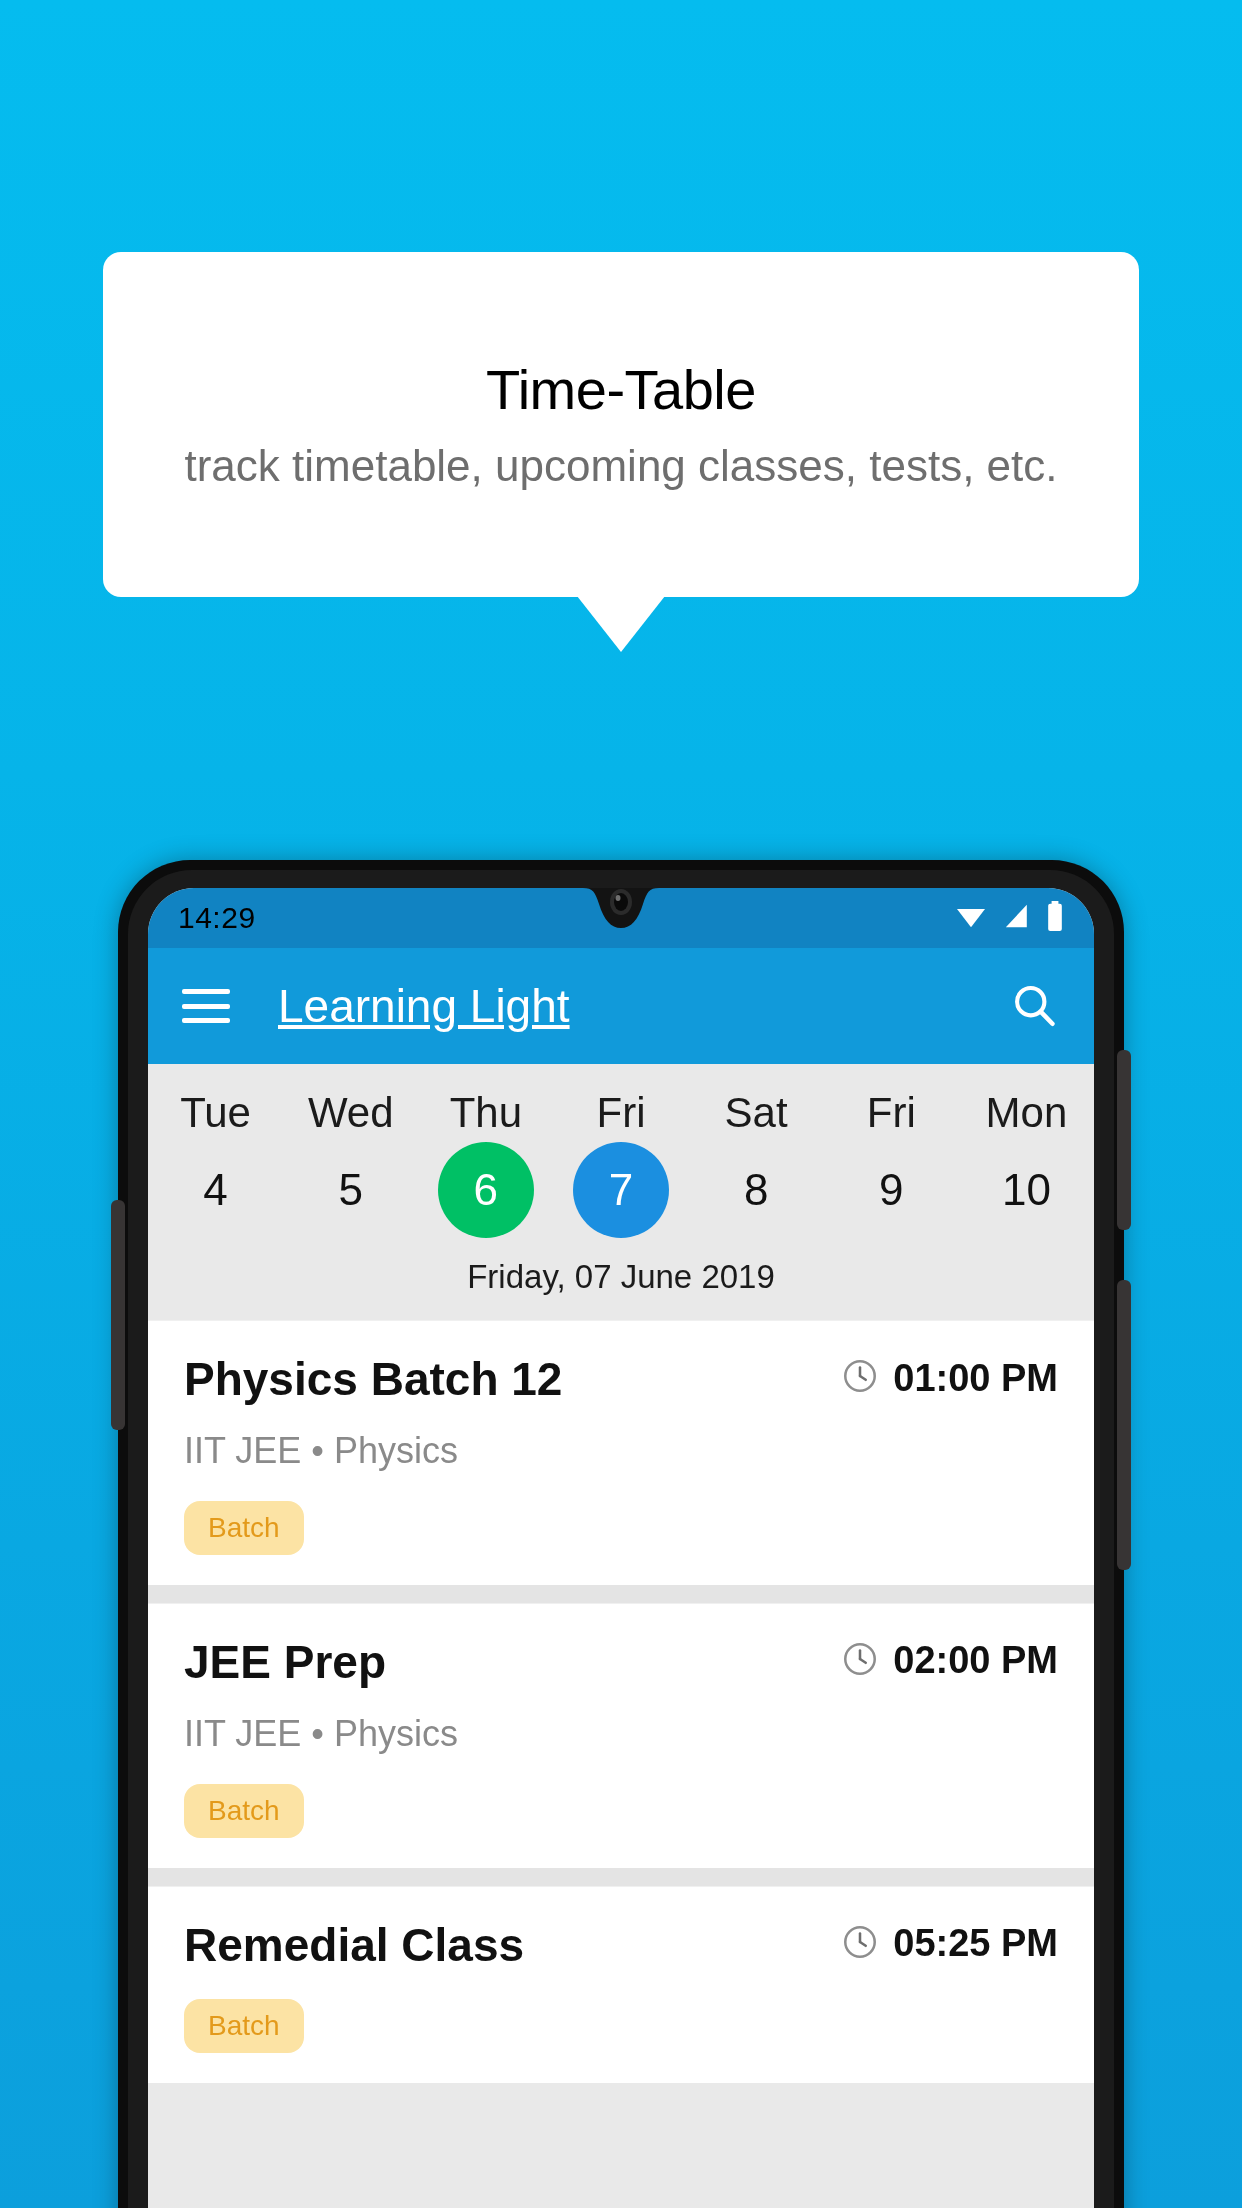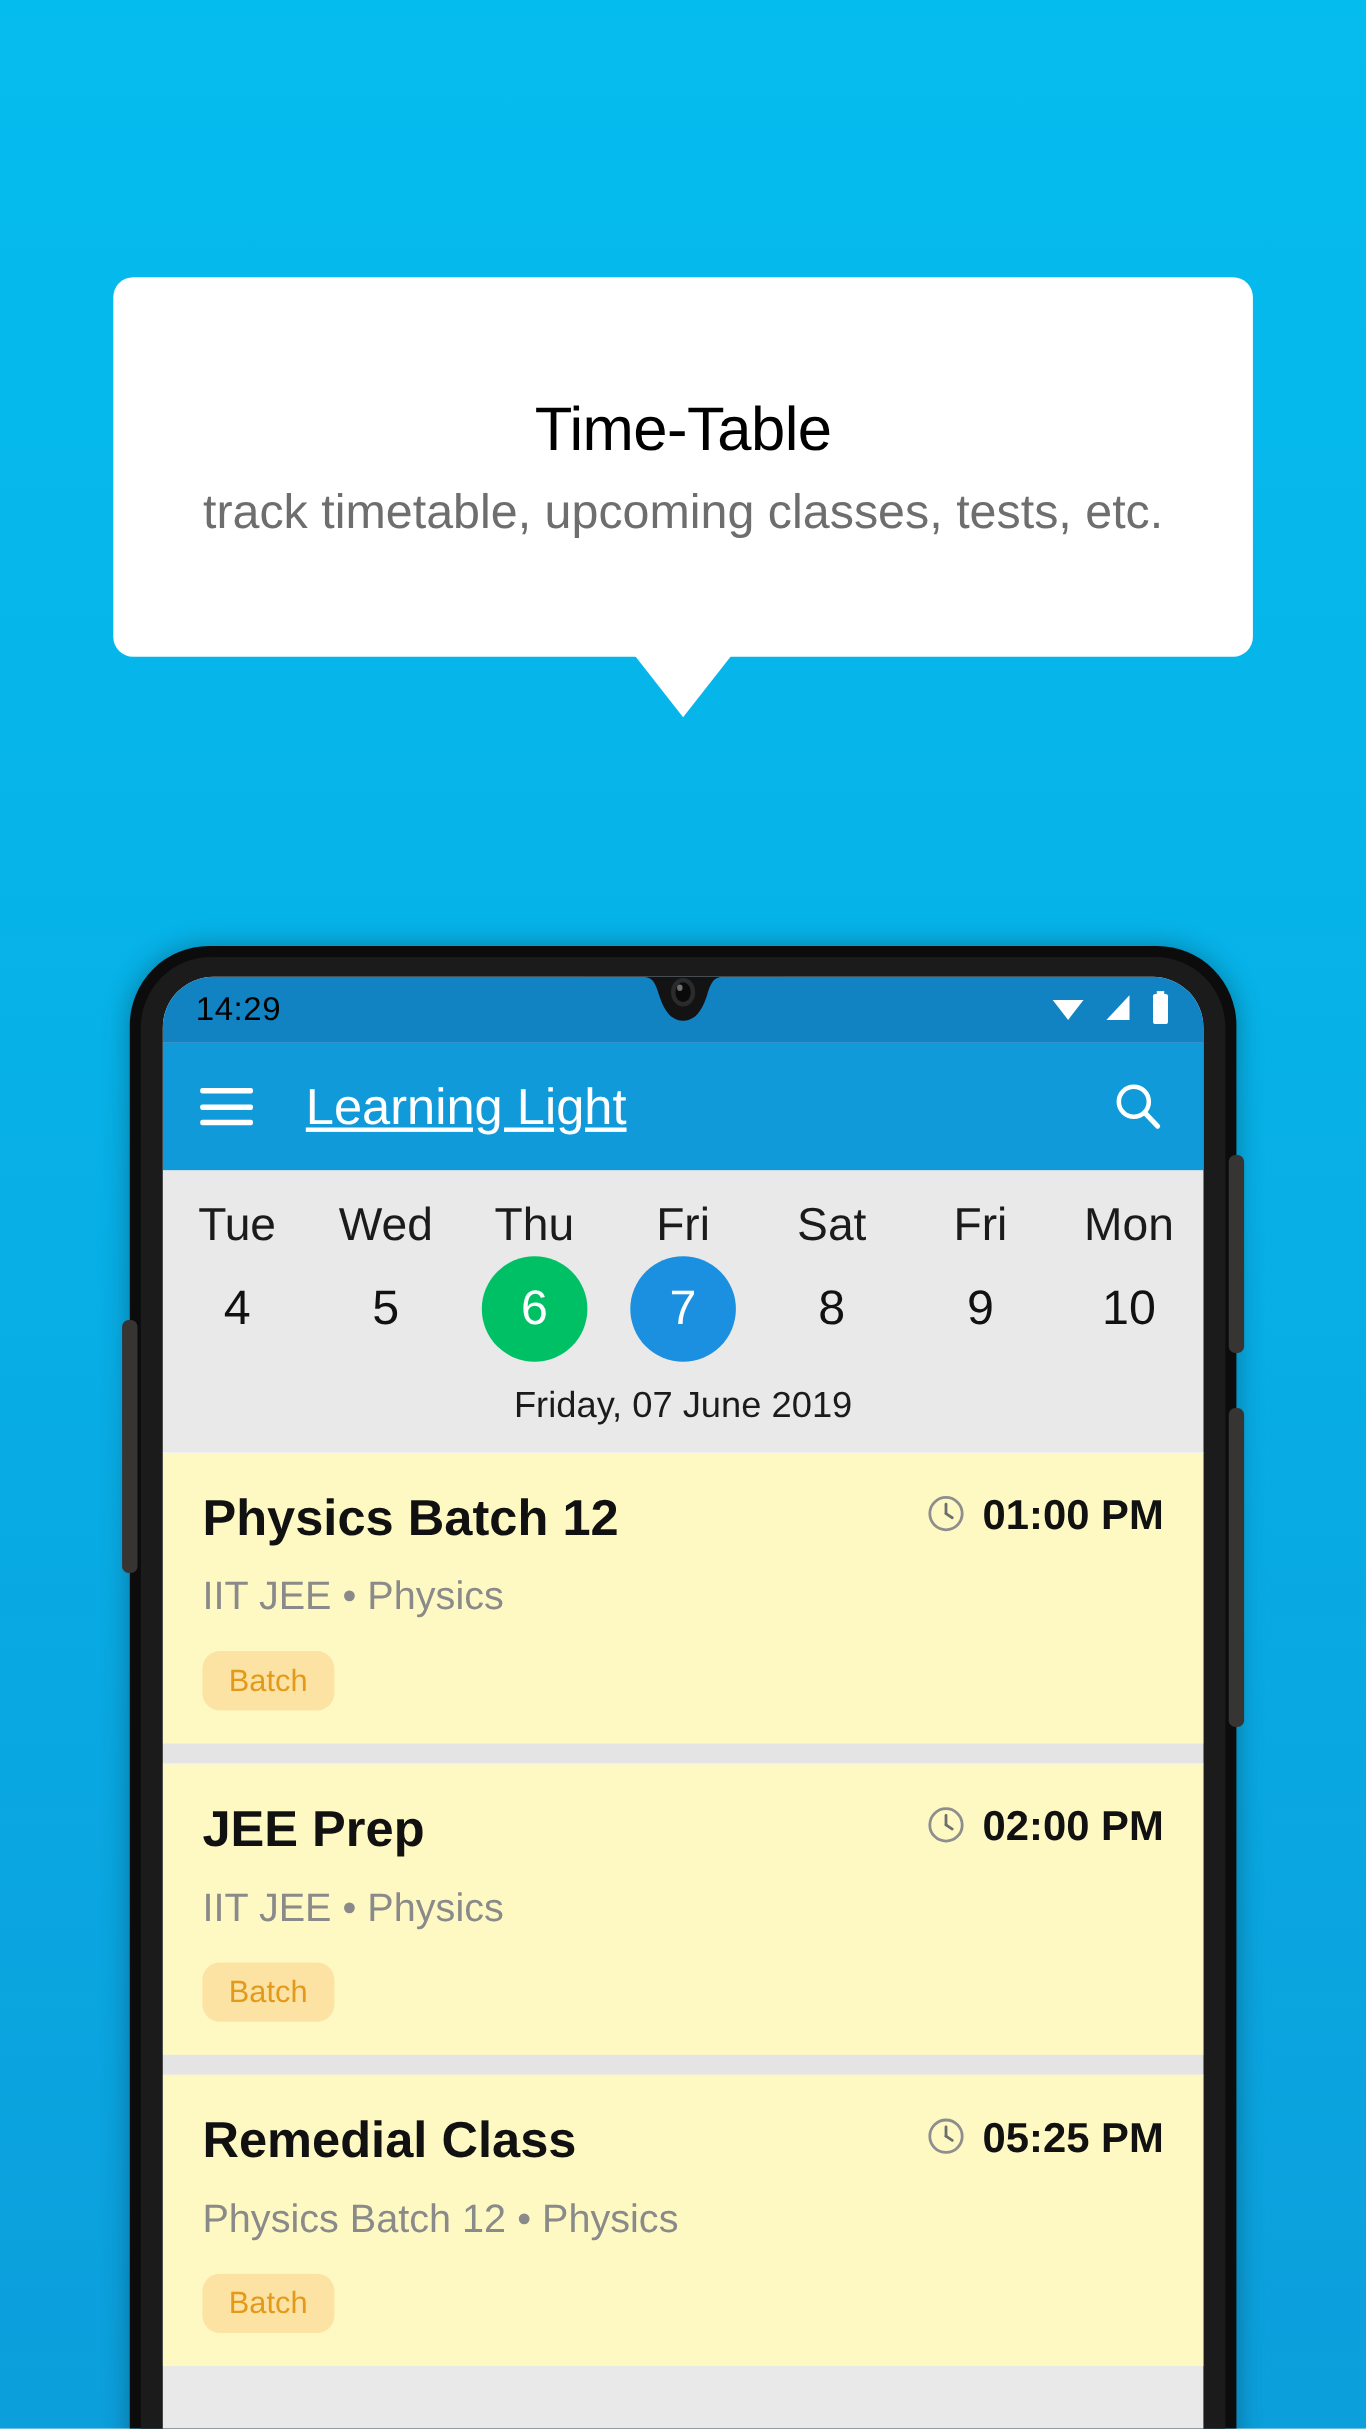--- a/index.html
+++ b/index.html
@@ -215,21 +215,21 @@
     font-size: 33px;
     color: #1b1b1b;
     padding: 16px 0 24px 0;
   }
 
   
   #cards {
     background: #e4e4e4;
   }
   .event-card {
-    background: #fef9c3;
+    background: #ffffff;
     margin: 0 0 18px 0;
     padding: 34px 36px 30px 36px;
     box-sizing: border-box;
     border-top: 1px solid #f0f0f0;
   }
   .card-row {
     display: flex;
     align-items: baseline;
     justify-content: space-between;
   }
@@ -444,21 +444,20 @@
               <span>
                 <svg width="38" height="38" viewBox="0 0 24 24">
                   <circle cx="12" cy="12" r="9.3" fill="none" stroke="#8e8e8e" stroke-width="1.6"></circle>
                   <line x1="12" y1="12" x2="12" y2="6.6" stroke="#6e6e6e" stroke-width="1.6" stroke-linecap="round"></line>
                   <line x1="12" y1="12" x2="15.6" y2="14.4" stroke="#6e6e6e" stroke-width="1.6" stroke-linecap="round"></line>
                 </svg>
               </span>
               <span class="card-time-text">05:25 PM</span>
             </div>
           </div>
-          <div class="card-sub">Physics Batch 12 • Physics</div>
           <div class="chip">Batch</div>
         </div>
 
       </div>
 
     </div>
   </div>
 
 </div>
 

